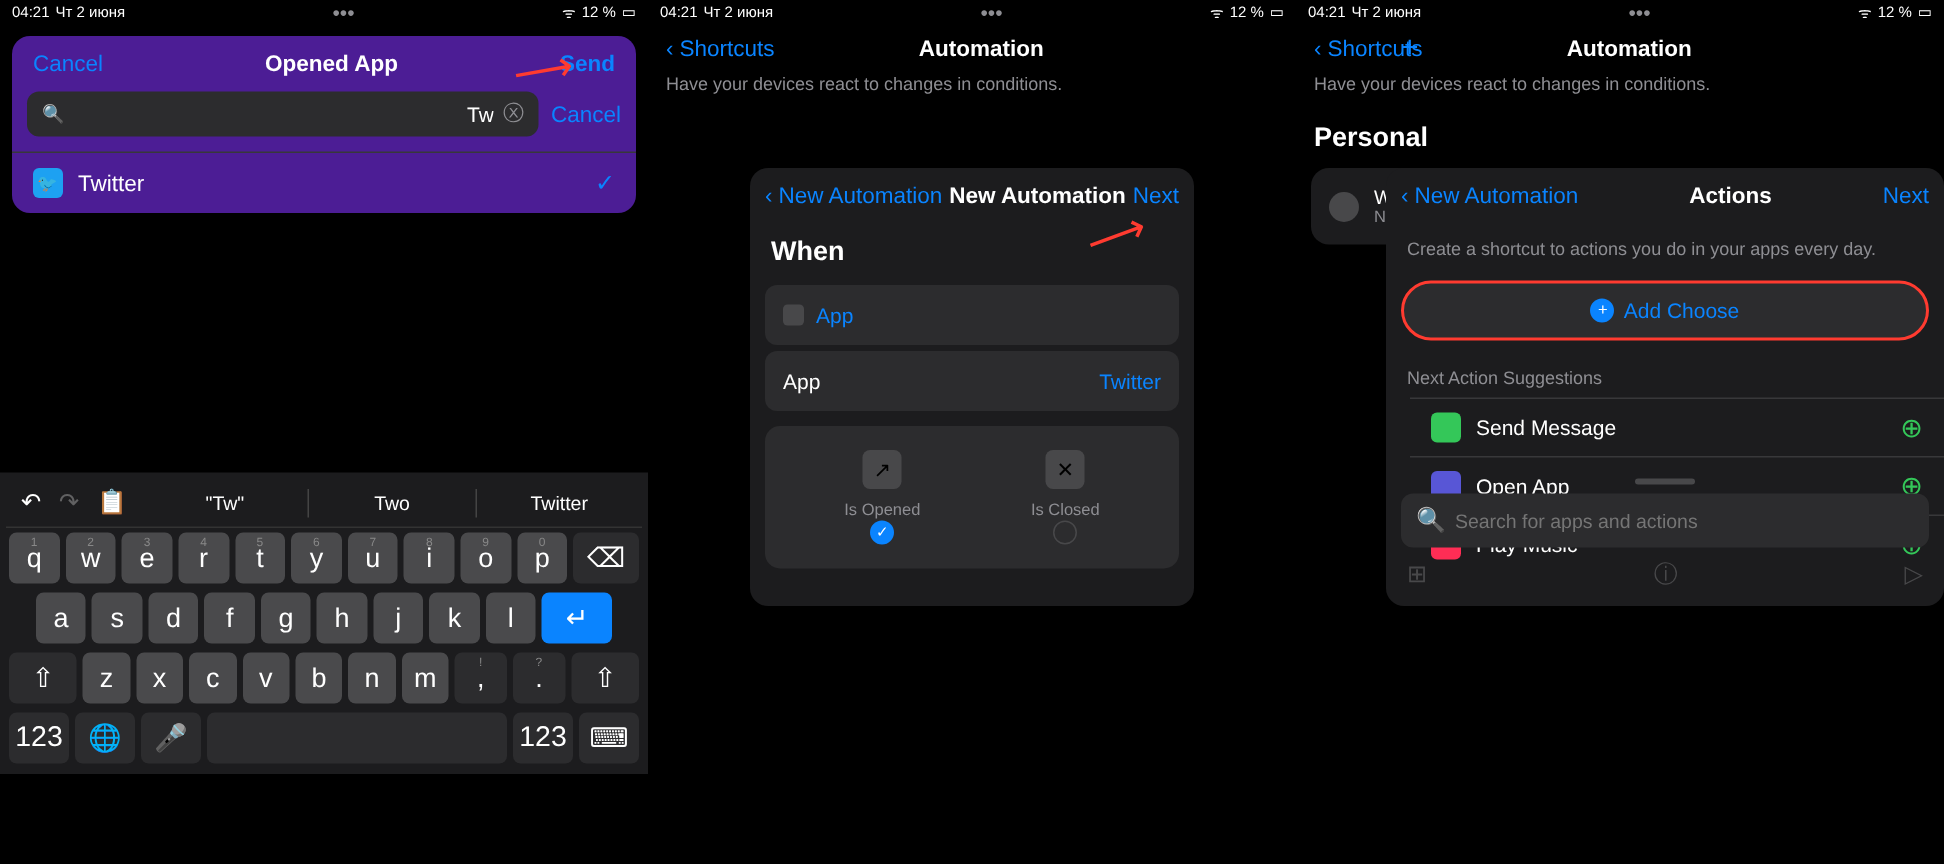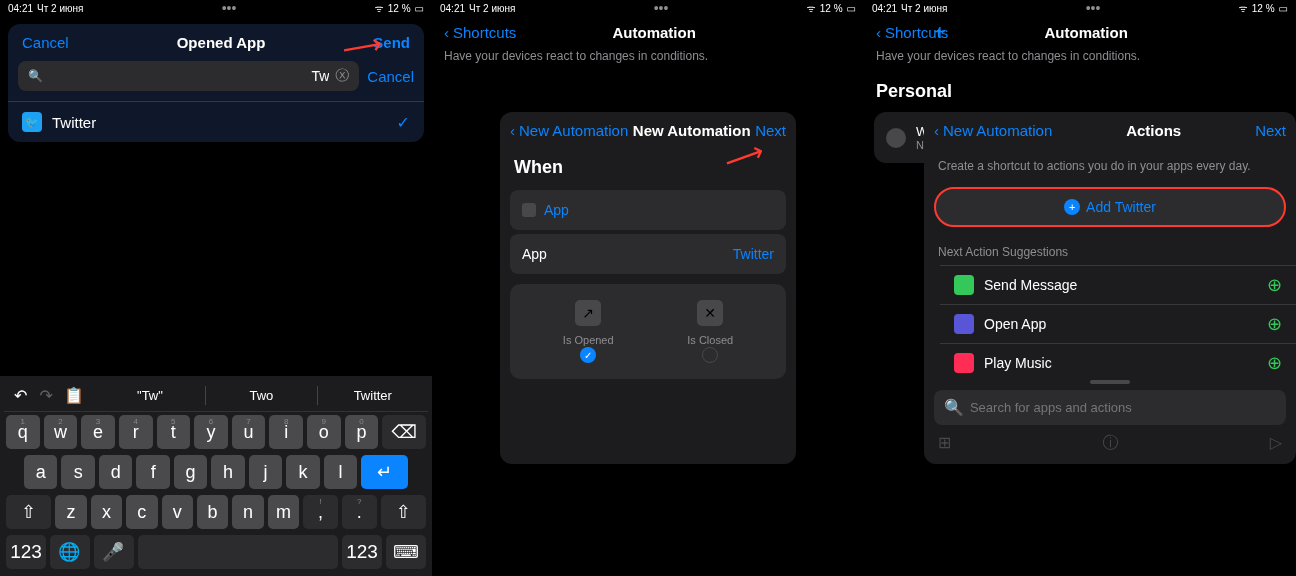--- a/index.html
+++ b/index.html
@@ -1,28 +1,28 @@
 <!DOCTYPE html>
 <html><head>
   <meta charset="utf-8">
   <style>
     * { margin: 0; padding: 0; box-sizing: border-box; font-family: -apple-system, BlinkMacSystemFont, 'Segoe UI', sans-serif; }
     body { background: #000; width: 1296px; height: 576px; display: flex; overflow: hidden; }
-    .panel { width: 432px; height: 576px; background: #000; position: relative; }
+    .panel { width: 432px; height: 516px; background: #000; position: relative; }
     .status-bar { display: flex; justify-content: space-between; align-items: center; padding: 2px 8px; color: #fff; font-size: 10px; height: 16px; }
     .status-left { display: flex; gap: 4px; }
     .status-right { display: flex; gap: 4px; align-items: center; }
     .header-row { display: flex; justify-content: space-between; align-items: center; padding: 8px 12px; color: #fff; }
     .back-link { color: #0a84ff; font-size: 15px; display: flex; align-items: center; gap: 4px; }
     .title-center { font-size: 15px; font-weight: 600; color: #fff; }
     .add-btn { color: #0a84ff; font-size: 20px; }
     .subtitle { color: #8e8e93; font-size: 12px; padding: 0 12px 8px; }
     
     
-    .modal { background: #0f172a; border-radius: 12px; margin: 8px; position: relative; }
+    .modal { background: #4c1d95; border-radius: 12px; margin: 8px; position: relative; }
     .modal-header { display: flex; justify-content: space-between; align-items: center; padding: 10px 14px; }
     .modal-cancel { color: #0a84ff; font-size: 15px; }
     .modal-title { color: #fff; font-size: 15px; font-weight: 600; }
     .modal-done { color: #0a84ff; font-size: 15px; font-weight: 600; }
     .search-row { display: flex; gap: 8px; padding: 0 10px 10px; align-items: center; }
     .search-field { flex: 1; background: #2c2c2e; border-radius: 8px; padding: 6px 10px; display: flex; align-items: center; gap: 6px; }
     .search-field input { background: none; border: none; color: #fff; font-size: 14px; outline: none; flex: 1; text-align: right; }
     .search-icon { color: #8e8e93; font-size: 12px; }
     .clear-btn { color: #8e8e93; font-size: 14px; }
     .cancel-text { color: #0a84ff; font-size: 15px; }
@@ -274,21 +274,21 @@
 
   <div class="modal3">
     <div class="modal2-header">
       <span class="back-link">‹ <span>New Automation</span></span>
       <span class="title-center">Actions</span>
       <span class="back-link">Next</span>
     </div>
     <div class="help-text">Create a shortcut to actions you do in your apps every day.</div>
     <div class="add-action-btn">
       <span class="plus-circle">+</span>
-      <span>Add Twitter</span>
+      <span>Add Choose</span>
     </div>
     <div class="suggest-header">Next Action Suggestions</div>
     <div id="action-list">
         <div class="action-item">
           <div class="action-icon" style="background:#34c759"></div>
           <span class="action-name">Send Message</span>
           <span class="action-plus">⊕</span>
         </div>
         <div class="action-item">
           <div class="action-icon" style="background:#5856d6"></div>

